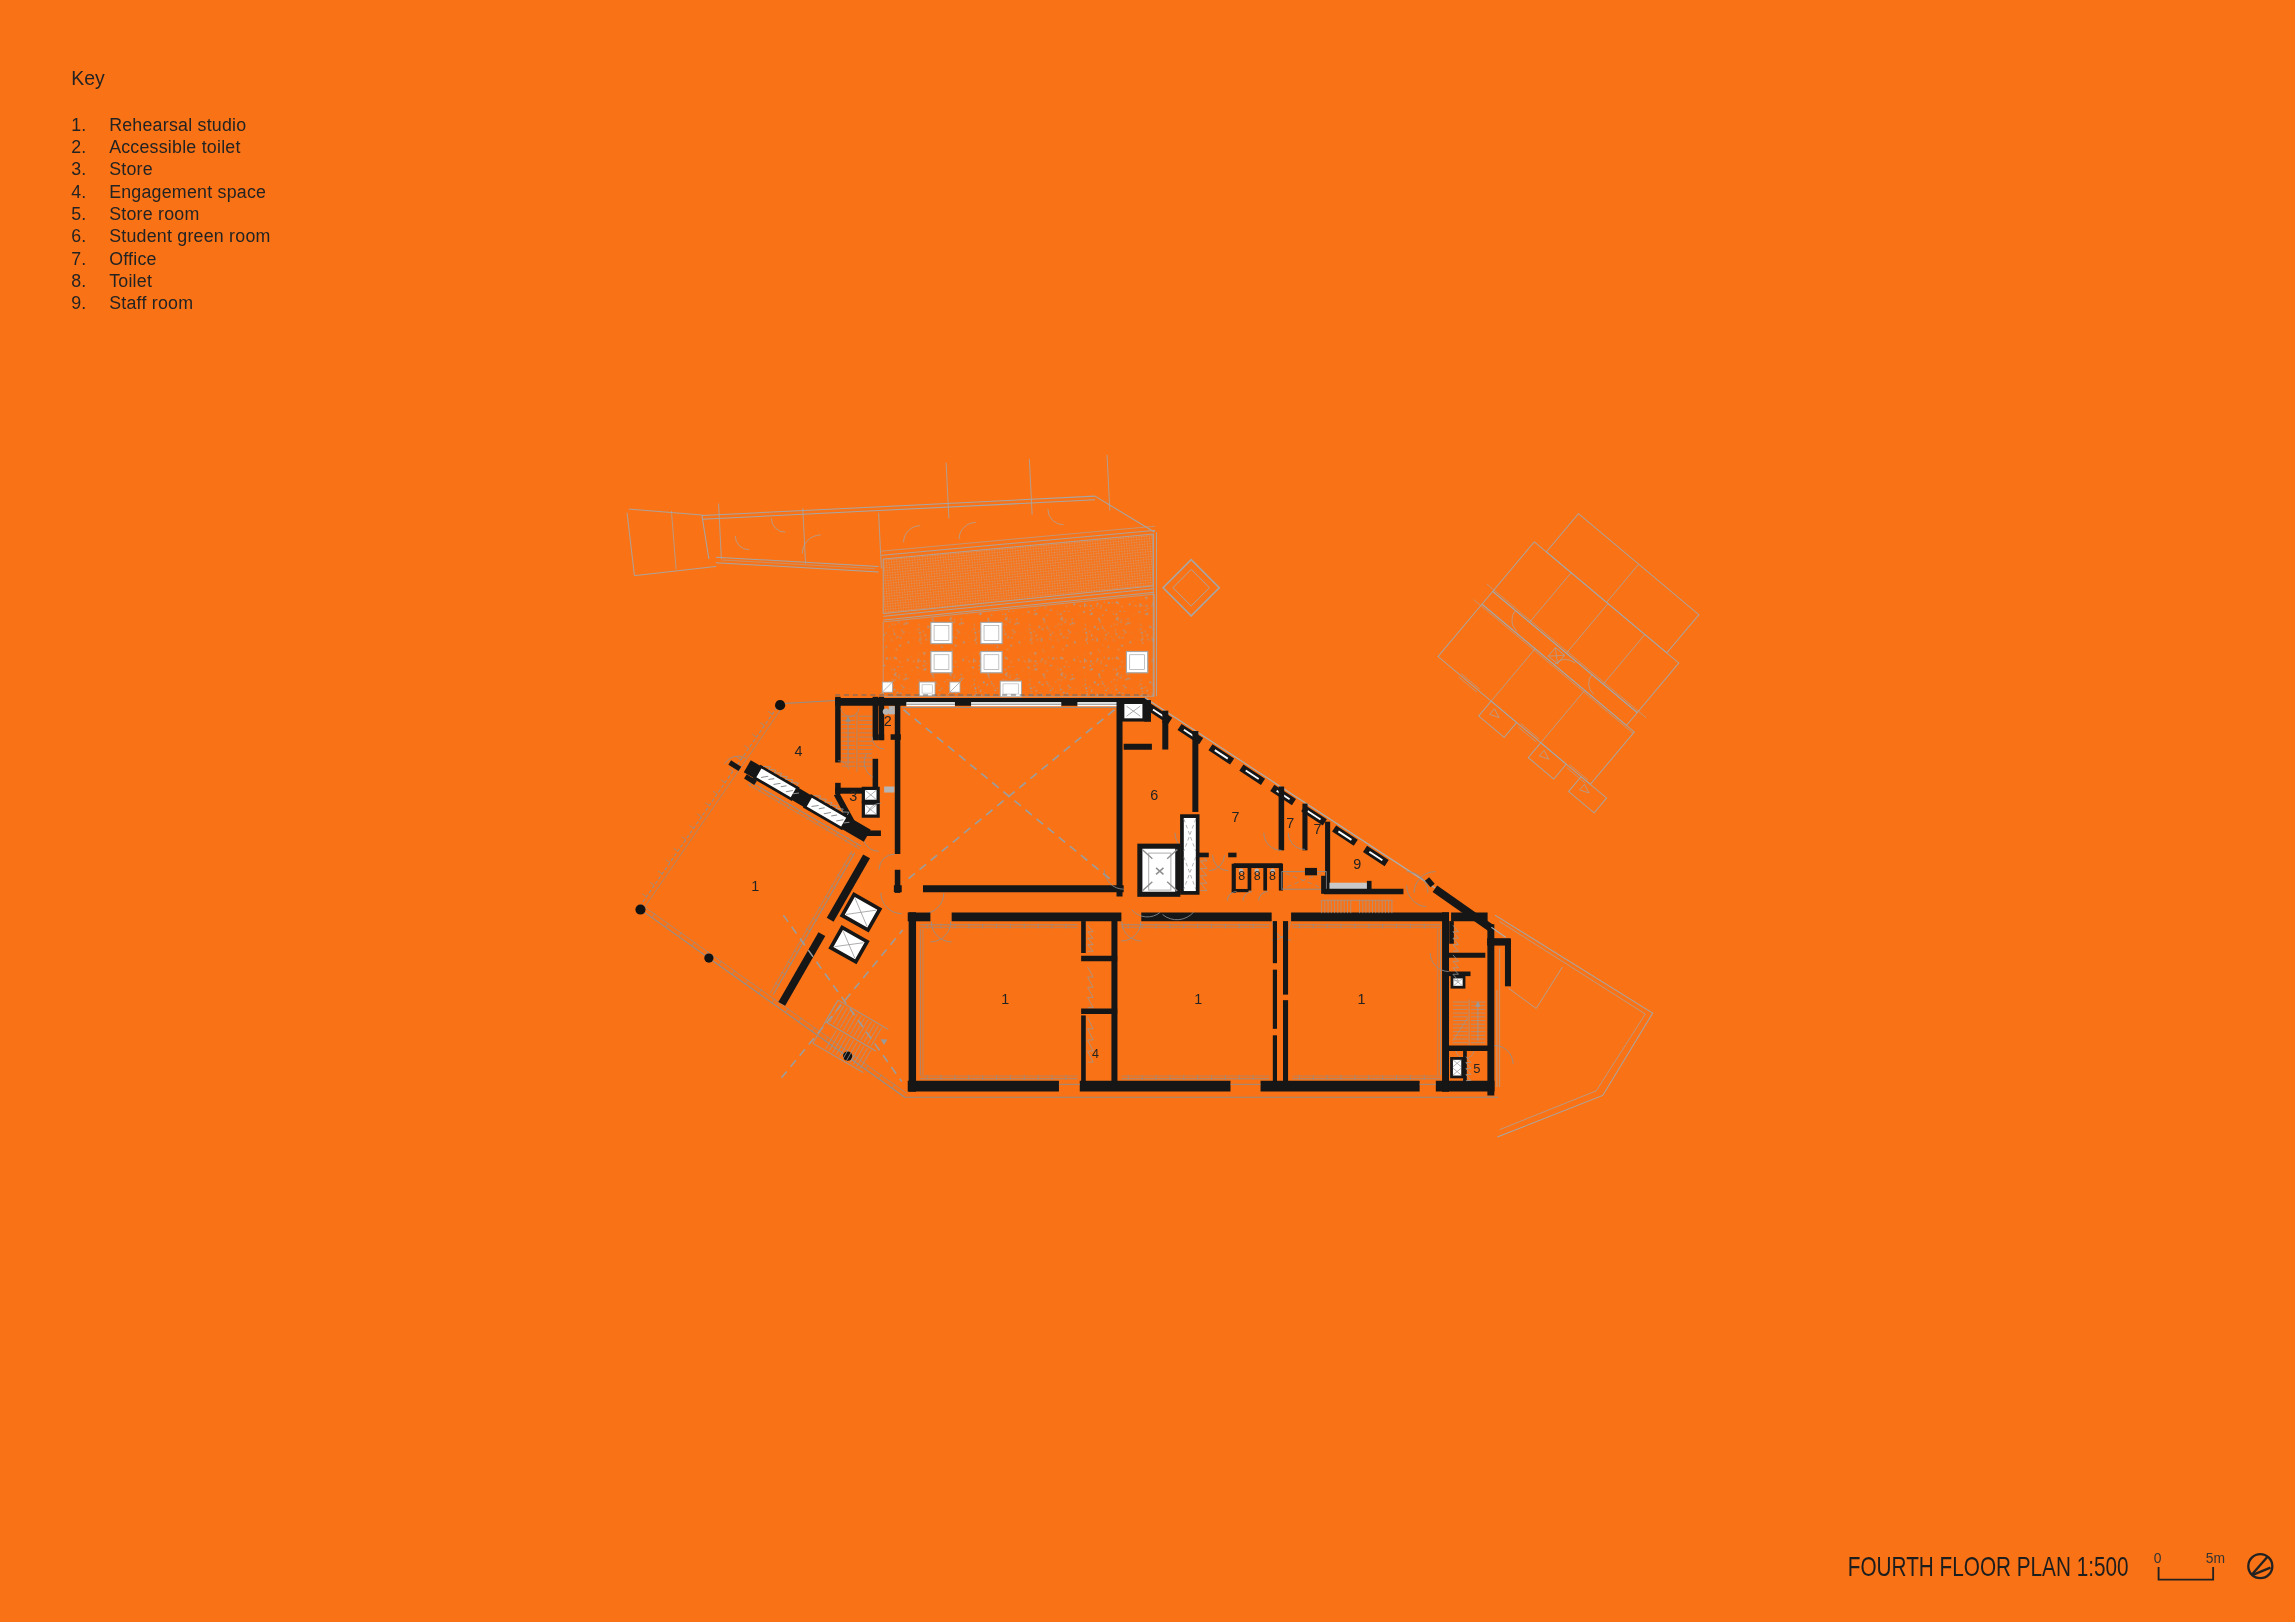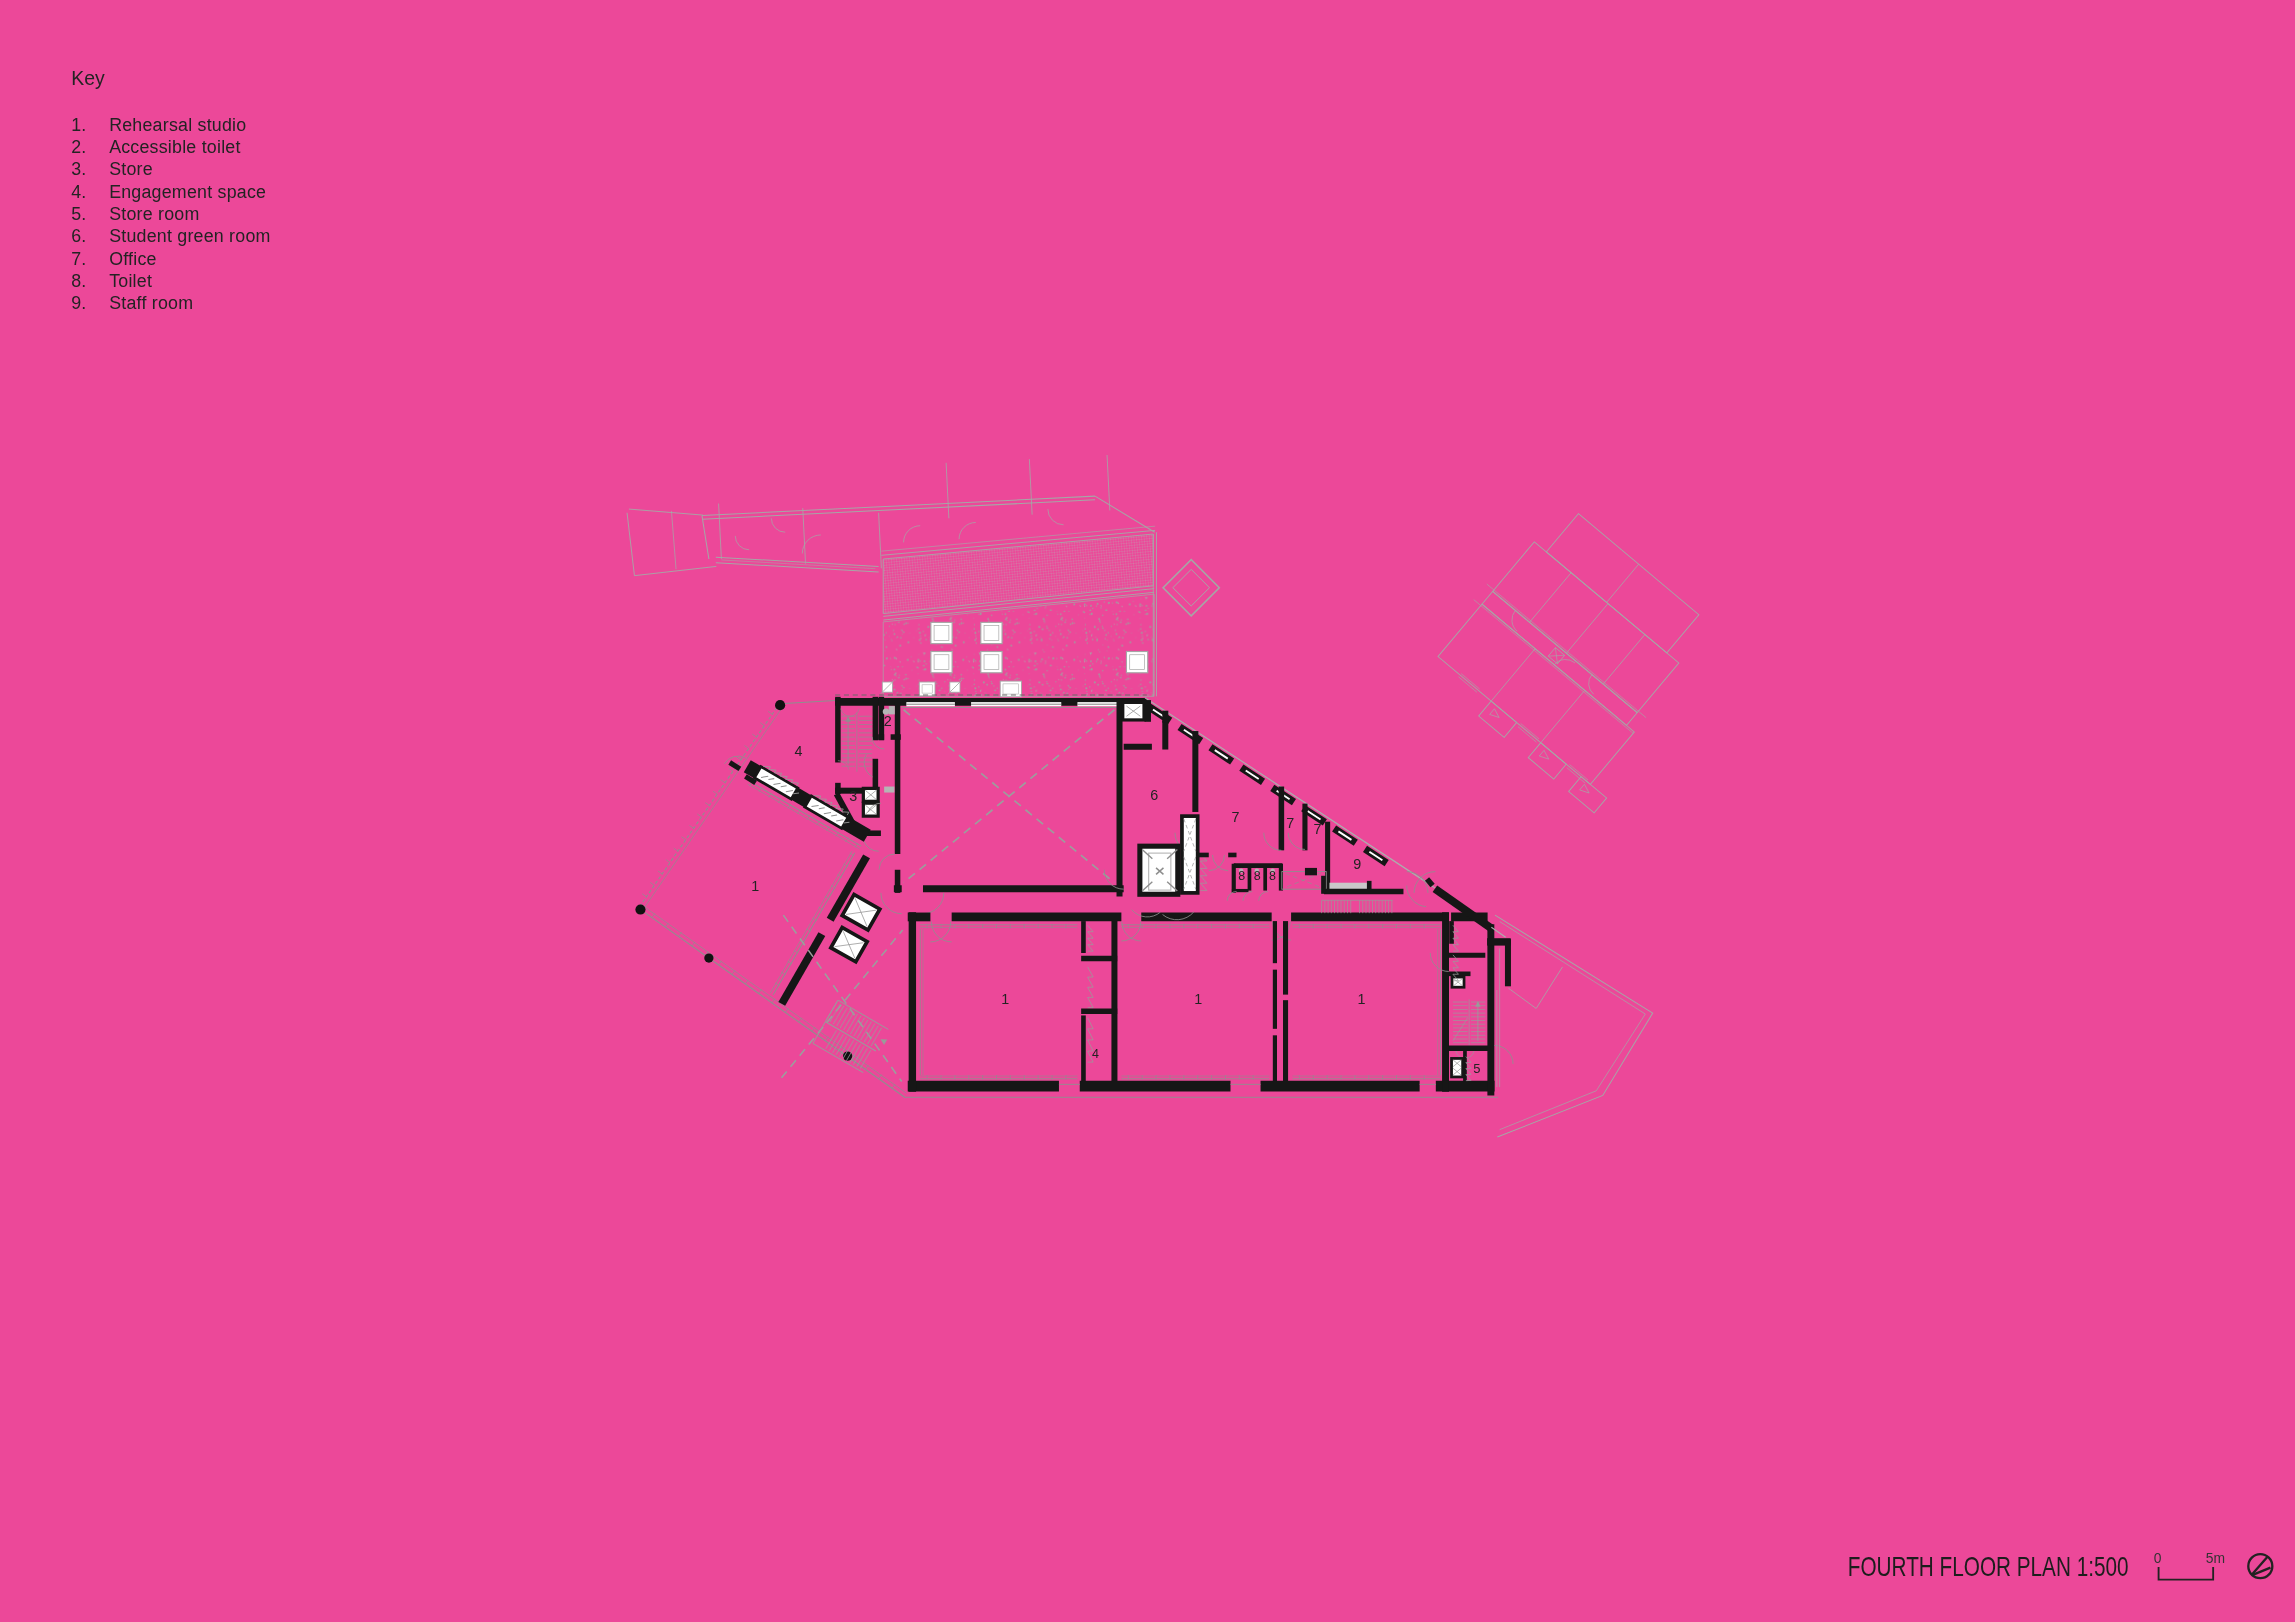--- a/index.html
+++ b/index.html
@@ -1,16 +1,16 @@
 <!DOCTYPE html>
 <html style="font-size:7.4px"><head>
 <meta charset="utf-8">
 <style>
 html,body{margin:0;padding:0;background:#ffffff;}
-#page{position:relative;width:2295px;height:1623px;background:#ec4899;overflow:hidden;}
+#page{position:relative;width:2295px;height:1623px;background:#f97316;overflow:hidden;}
 #page svg{position:absolute;left:0;top:0;display:block;}
 text{font-family:"Liberation Sans",sans-serif;}
 </style>
 </head>
 <body>
 <div id="page">
 <svg width="2295" height="1623" viewBox="0 0 4963 3508">
 <defs>
 <pattern id="grid" width="5.6" height="5.6" patternUnits="userSpaceOnUse" patternTransform="rotate(-5.2 1910 1208)">
           <path d="M0,0H5.6M0,0V5.6" stroke="#b2b2b2" stroke-width="0.9" fill="none"></path>

